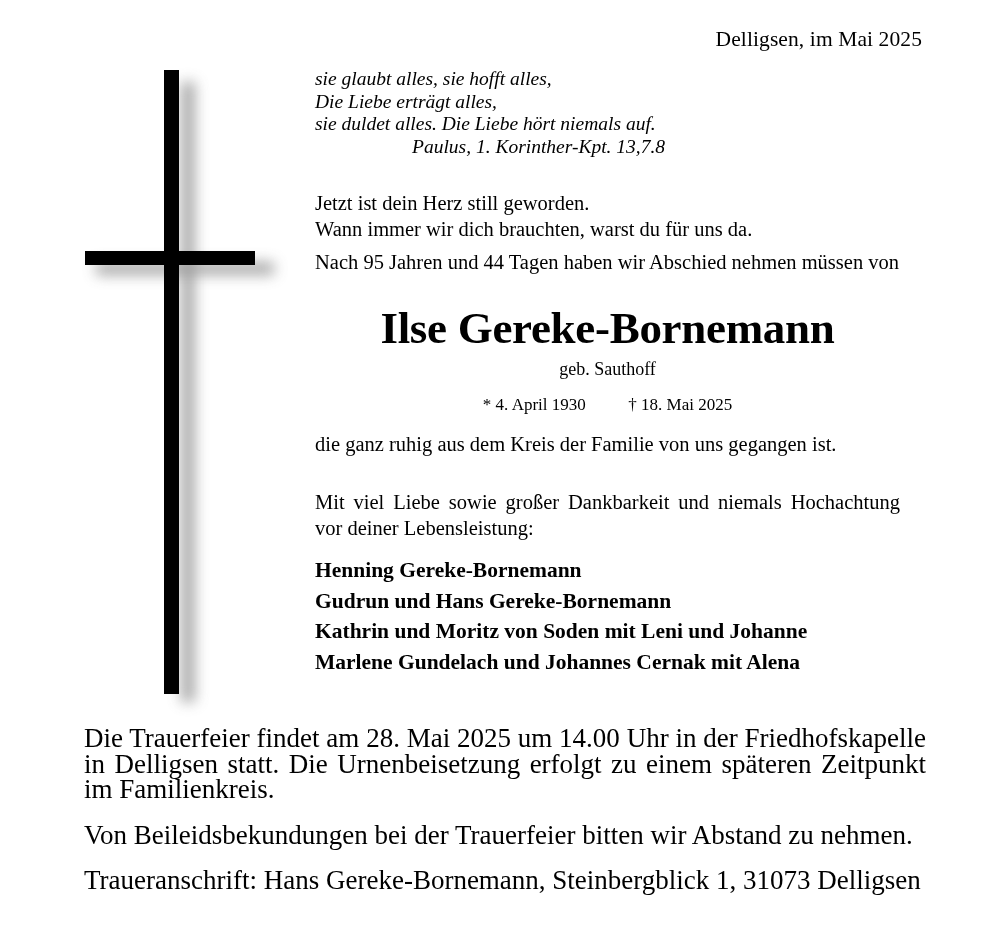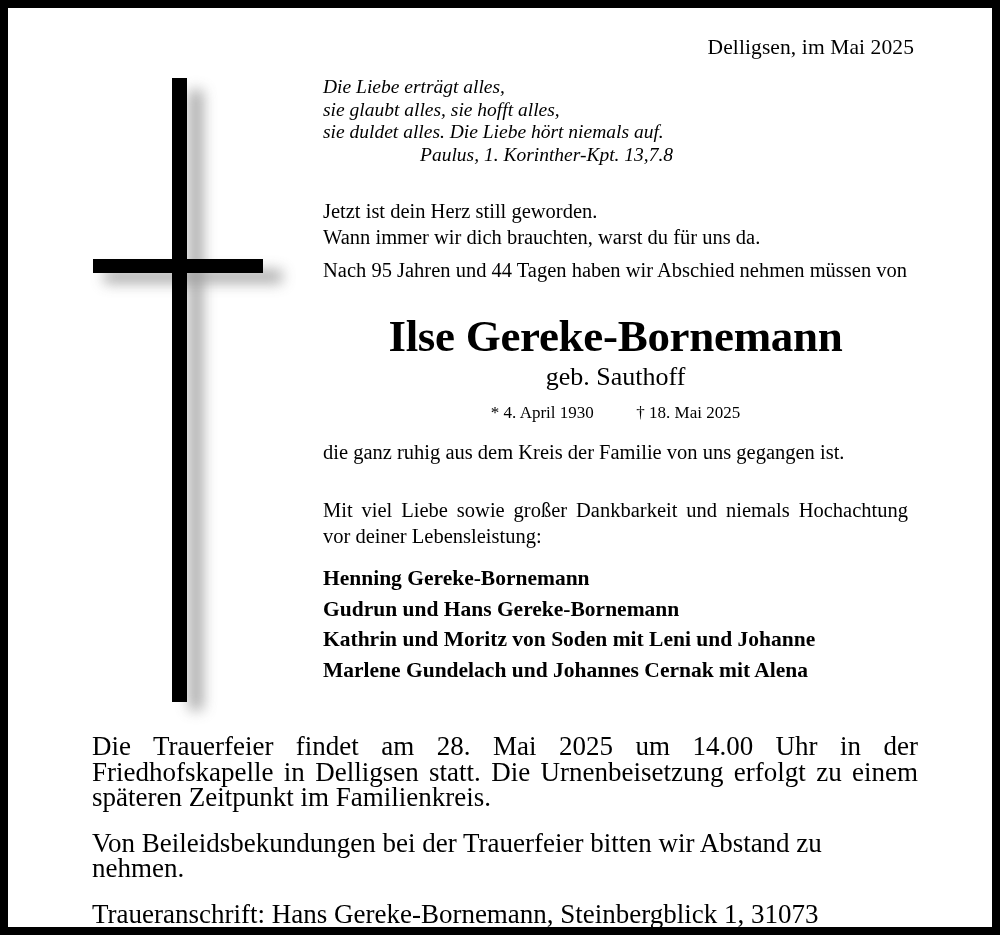--- a/index.html
+++ b/index.html
@@ -16,21 +16,21 @@
     overflow: hidden;
   }
 
   
   .notice {
     position: relative;
     box-sizing: border-box;
     width: 1000px;
     height: 935px;
     background: #000000;
-    padding: 8px;
+    padding: 0;
   }
   .notice-inner {
     position: relative;
     box-sizing: border-box;
     width: 100%;
     height: 100%;
     background: #ffffff;
     overflow: hidden;
   }
 
@@ -137,21 +137,21 @@
   .name {
     text-align: center;
     font-weight: bold;
     font-size: 45px;
     line-height: 52px;
     letter-spacing: -0.3px;
     margin-top: 26px;
   }
   .maiden {
     text-align: center;
-    font-size: 26px;
+    font-size: 18px;
     line-height: 26px;
     margin-top: 2px;
   }
   .dates {
     text-align: center;
     font-size: 17px;
     line-height: 26px;
     margin-top: 10px;
   }
   .dates .sep { display: inline-block; width: 34px; }
@@ -198,22 +198,22 @@
       <div class="cross-bar cross-h-right"></div>
     </div>
 
     <div class="content">
 
       <div class="dateline">Delligsen, im Mai 2025</div>
 
       <div class="col">
 
         <div>
+          <div class="verse">sie glaubt alles, sie hofft alles,</div>
           <div class="verse">Die Liebe erträgt alles,</div>
-          <div class="verse">sie glaubt alles, sie hofft alles,</div>
           <div class="verse">sie duldet alles. Die Liebe hört niemals auf.</div>
           <div class="verse-attrib">Paulus, 1. Korinther-Kpt. 13,7.8</div>
         </div>
 
         <div class="gap-lg"></div>
 
         <div class="para plain">Jetzt ist dein Herz still geworden.</div>
         <div class="para plain">Wann immer wir dich brauchten, warst du für uns da.</div>
 
         <div class="gap-sm"></div>

